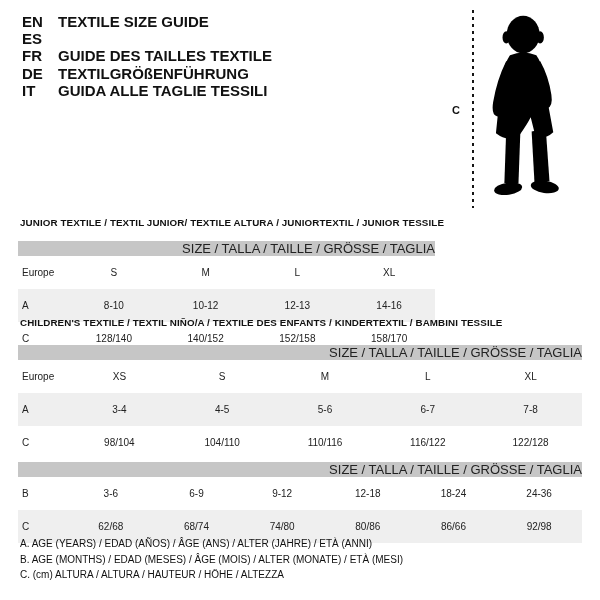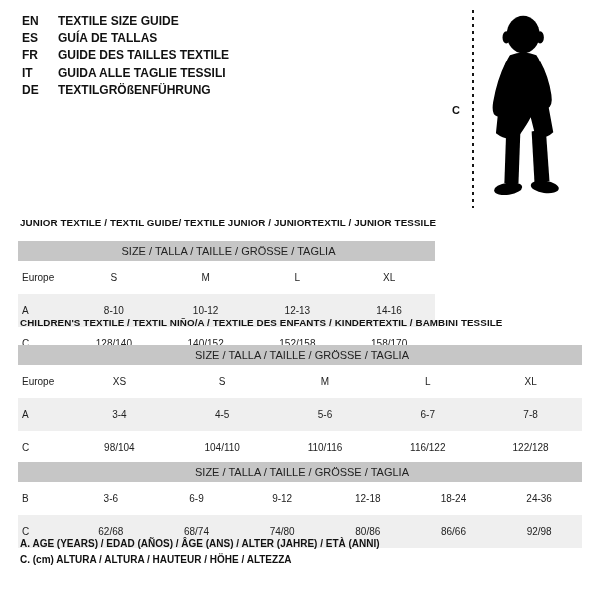--- a/index.html
+++ b/index.html
@@ -2,76 +2,75 @@
 <html><head>
 <meta charset="utf-8">
 <style>
   html,body{margin:0;padding:0;background:#ffffff;}
   .page{
     position:relative;width:600px;height:600px;background:#ffffff;overflow:hidden;
     font-family:"Liberation Sans","DejaVu Sans",sans-serif;color:#1c1c1c;
   }
   
   .langs{position:absolute;left:22px;top:13px;}
-  .lang-row{display:flex;font-weight:bold;font-size:12px;line-height:17.2px;color:#111;}
+  .lang-row{display:flex;font-weight:bold;font-size:15px;line-height:17.2px;color:#111;}
   .lang-code{width:36px;flex:0 0 36px;}
   
   .figure-wrap{position:absolute;left:440px;top:0;width:160px;height:215px;}
   .height-line{
     position:absolute;left:32px;top:10px;width:2px;height:198px;
     background-image:repeating-linear-gradient(to bottom,#151515 0,#151515 3px,transparent 3px,transparent 7px);
   }
   .height-label{position:absolute;left:12px;top:104px;font-weight:bold;font-size:11px;color:#111;}
   .baby-svg{position:absolute;left:39px;top:6px;width:94px;height:200px;}
   
   .tbl-title{position:absolute;left:20px;font-weight:bold;font-size:9.8px;line-height:15.5px;color:#111;letter-spacing:.1px;}
   .t1-title{top:215px;}
   .t2-title{top:315px;}
   .t3-title{top:425px;}
   
   table.size-table{position:absolute;left:18px;border-collapse:collapse;table-layout:fixed;font-size:10px;color:#222;}
   table.t1{top:241px;width:417px;}
   table.t2{top:345px;width:564px;}
   table.t3{top:462px;width:564px;}
   table.size-table th{
-    background:#c6c6c6;height:20px;text-align:center;font-weight:normal;
-    font-size:11px;color:#222;padding:0 0 0 4px;
+    background:#c6c6c6;height:14px;text-align:right;font-weight:normal;
+    font-size:13px;color:#222;padding:0 0 0 4px;
   }
   table.size-table td{height:33px;padding:0 2px;text-align:center;white-space:nowrap;}
   table.size-table td.lbl{text-align:left;padding-left:4px;}
   table.size-table tr.alt{background:#efefef;}
   col.c-label{width:50px;}
   
-  .notes{position:absolute;left:20px;top:536px;font-weight:bold;font-size:10px;line-height:15.5px;color:#111;}
+  .notes{position:absolute;left:20px;top:536px;font-weight:normal;font-size:10px;line-height:15.5px;color:#111;}
 </style>
 </head>
 <body>
 
 <div class="page">
 
   <div class="langs">
     <div class="lang-row">
       <span class="lang-code">EN</span>
       <span>TEXTILE SIZE GUIDE</span>
     </div>
     <div class="lang-row">
       <span class="lang-code">ES</span>
-      <span>GUÍA DE TALLAS</span>
     </div>
     <div class="lang-row">
       <span class="lang-code">FR</span>
       <span>GUIDE DES TAILLES TEXTILE</span>
     </div>
     <div class="lang-row">
+      <span class="lang-code">DE</span>
+      <span>TEXTILGRÖßENFÜHRUNG</span>
+    </div>
+    <div class="lang-row">
       <span class="lang-code">IT</span>
       <span>GUIDA ALLE TAGLIE TESSILI</span>
-    </div>
-    <div class="lang-row">
-      <span class="lang-code">DE</span>
-      <span>TEXTILGRÖßENFÜHRUNG</span>
     </div>
   </div>
 
   <div class="figure-wrap">
     <div class="height-line"></div>
     <div class="height-label">C</div>
     <svg class="baby-svg" viewBox="0 0 100 200" aria-hidden="true">
       <g fill="#000000">
         <ellipse cx="47" cy="24" rx="17.5" ry="20"></ellipse>
         <ellipse cx="29" cy="27" rx="4" ry="6.5"></ellipse>
@@ -81,21 +80,21 @@
         <path d="M65,52 Q74,68 77,88 Q79,101 72,103 Q65,104 64,92 Q62,70 58,58 Z"></path>
         <path d="M22,90 Q47,83 72,90 L79,128 Q69,137 60,132 L55,112 Q51,120 43,131 Q31,139 18,129 Z"></path>
         <path d="M29,124 L44,127 L42,182 L27,182 Z"></path>
         <path d="M56,127 L71,124 L75,180 L59,181 Z"></path>
         <ellipse cx="31" cy="188" rx="15" ry="6.5" transform="rotate(-8 31 188)"></ellipse>
         <ellipse cx="70" cy="186" rx="15" ry="6.5" transform="rotate(8 70 186)"></ellipse>
       </g>
     </svg>
   </div>
 
-  <div class="tbl-title t1-title">JUNIOR TEXTILE / TEXTIL GUIDE/ TEXTILE JUNIOR / JUNIORTEXTIL / JUNIOR TESSILE</div>
+  <div class="tbl-title t1-title">JUNIOR TEXTILE / TEXTIL JUNIOR/ TEXTILE ALTURA / JUNIORTEXTIL / JUNIOR TESSILE</div>
   <table class="size-table t1">
     <colgroup>
         <col class="c-label">
         <col>
         <col>
         <col>
         <col>
       </colgroup>
     <thead>
       <tr>
@@ -202,16 +201,17 @@
         <td>74/80</td>
         <td>80/86</td>
         <td>86/66</td>
         <td>92/98</td>
       </tr>
     </tbody>
   </table>
 
   <div class="notes">
     <div>A. AGE (YEARS) / EDAD (AÑOS) / ÂGE (ANS) / ALTER (JAHRE) / ETÀ (ANNI)</div>
+    <div>B. AGE (MONTHS) / EDAD (MESES) / ÂGE (MOIS) / ALTER (MONATE) / ETÀ (MESI)</div>
     <div>C. (cm) ALTURA / ALTURA / HAUTEUR / HÖHE / ALTEZZA</div>
   </div>
 
 </div>
 
 </body></html>

